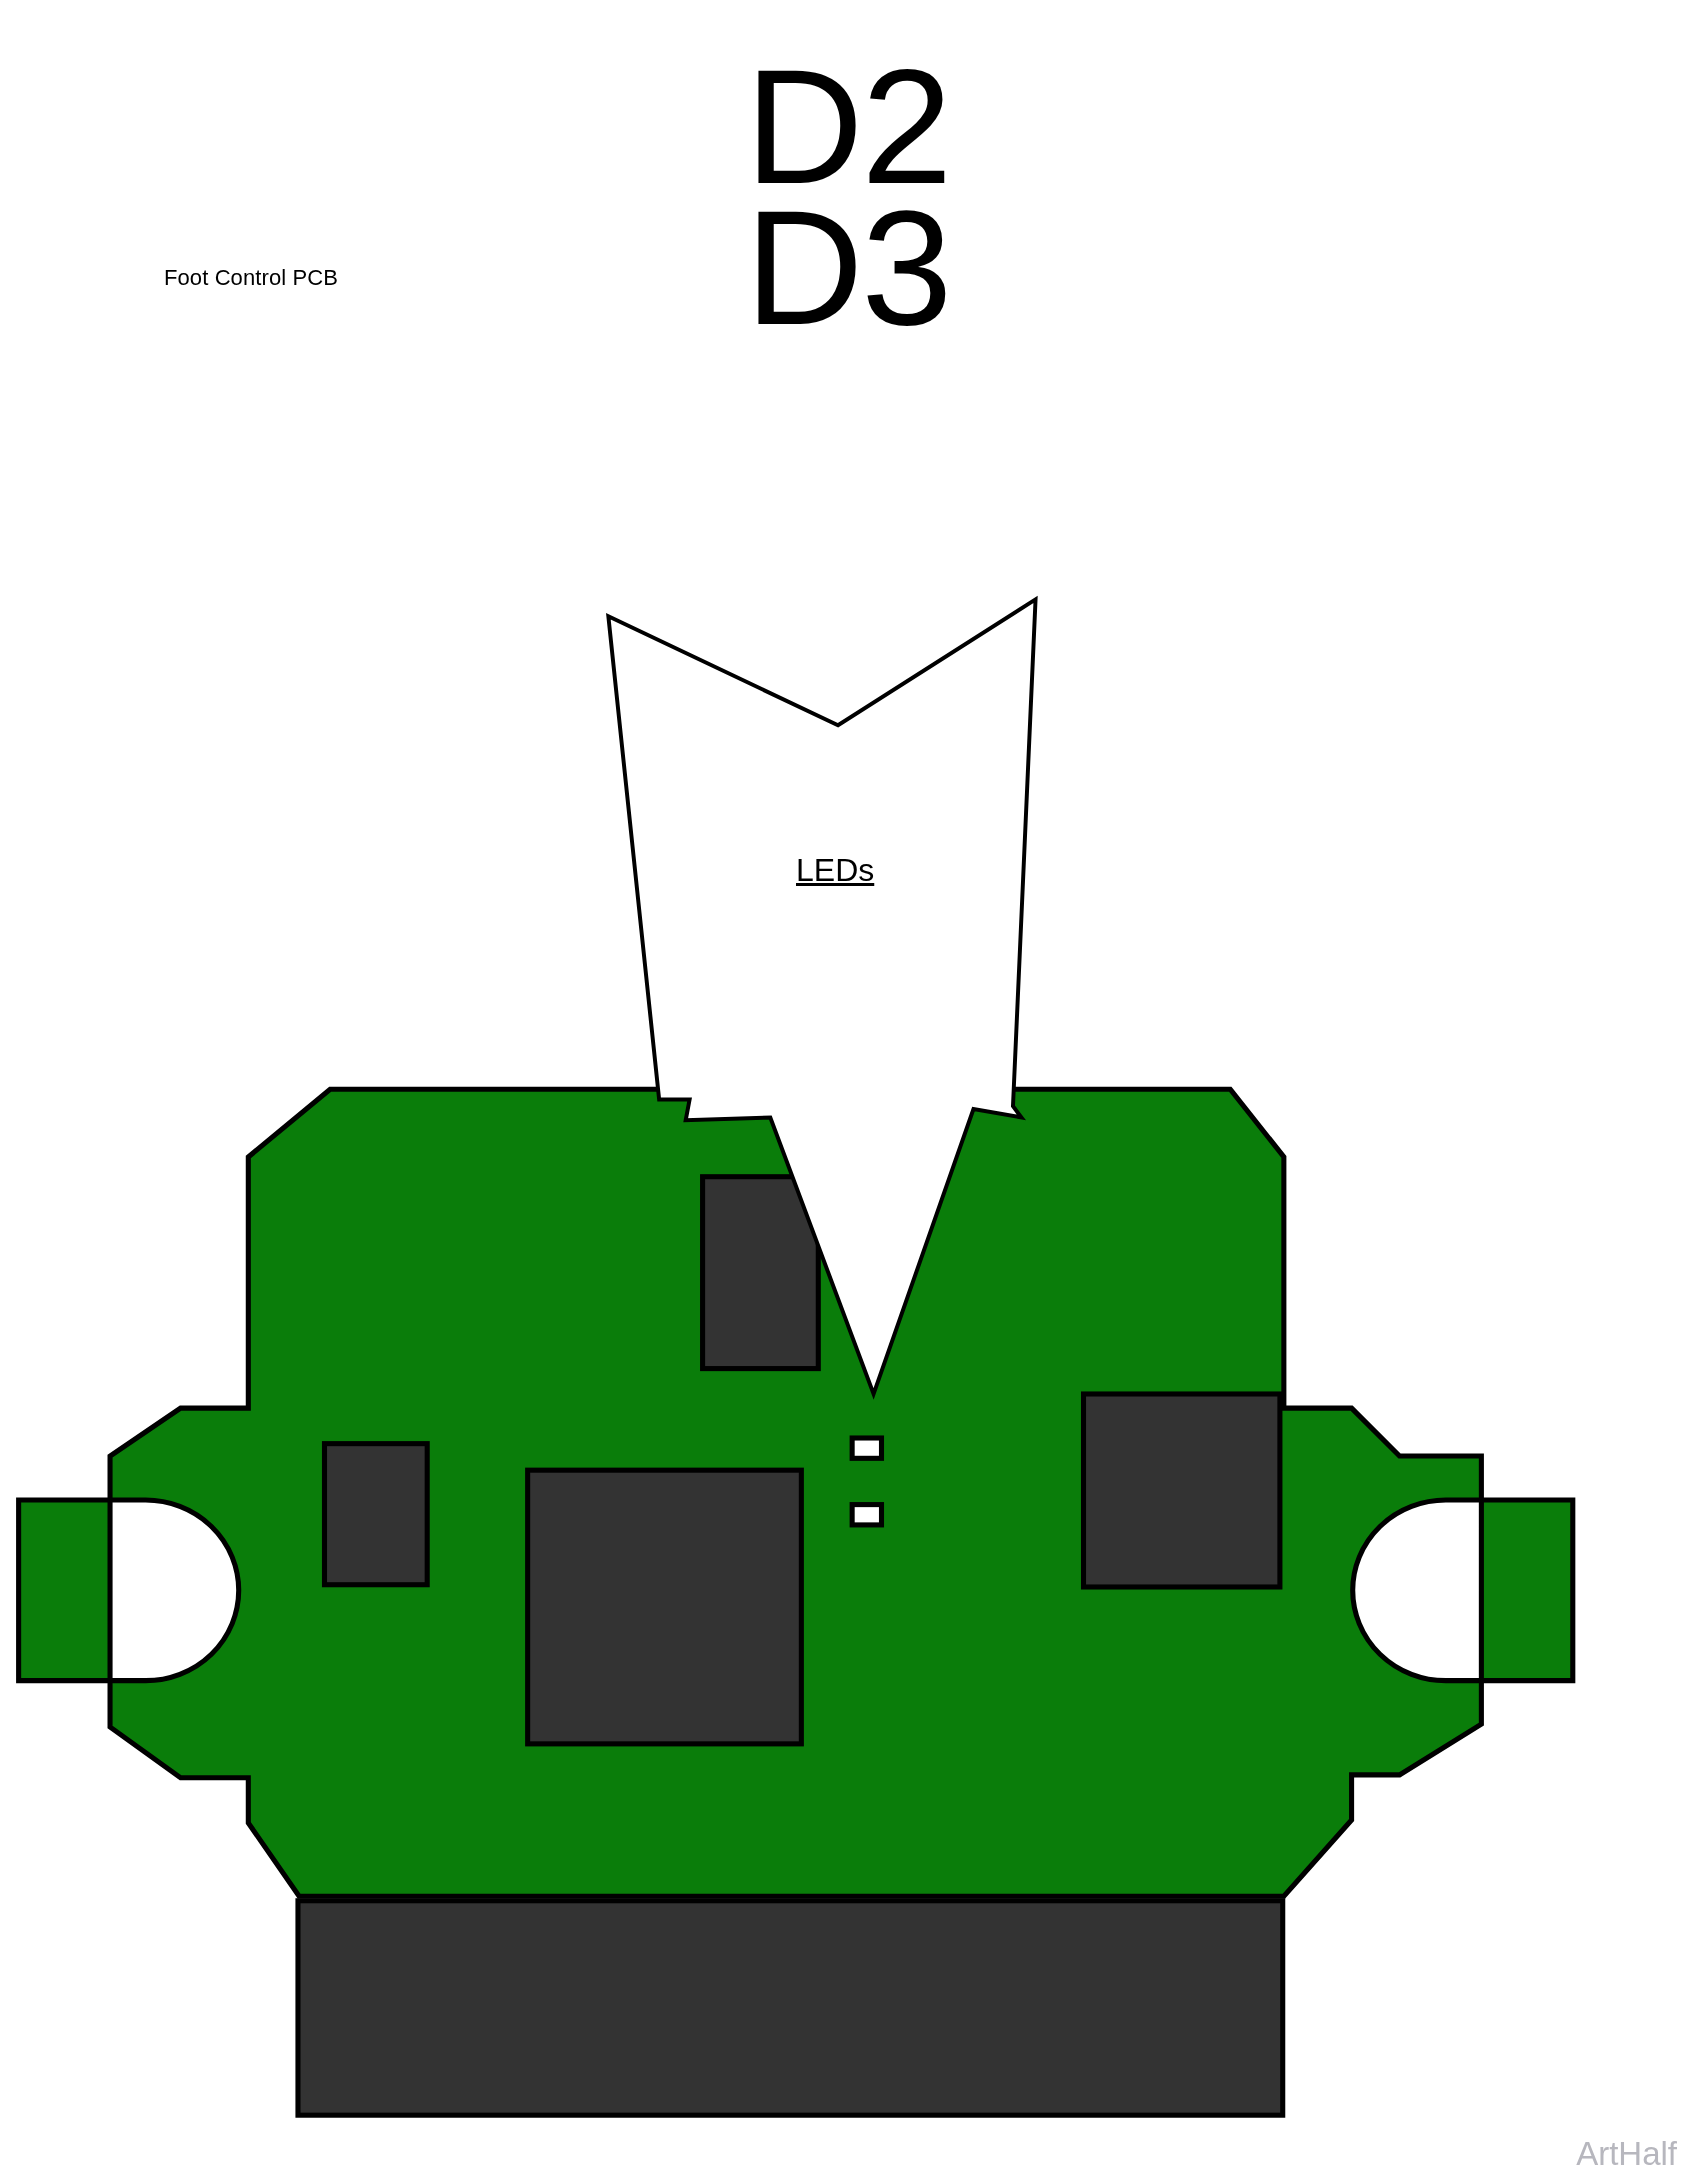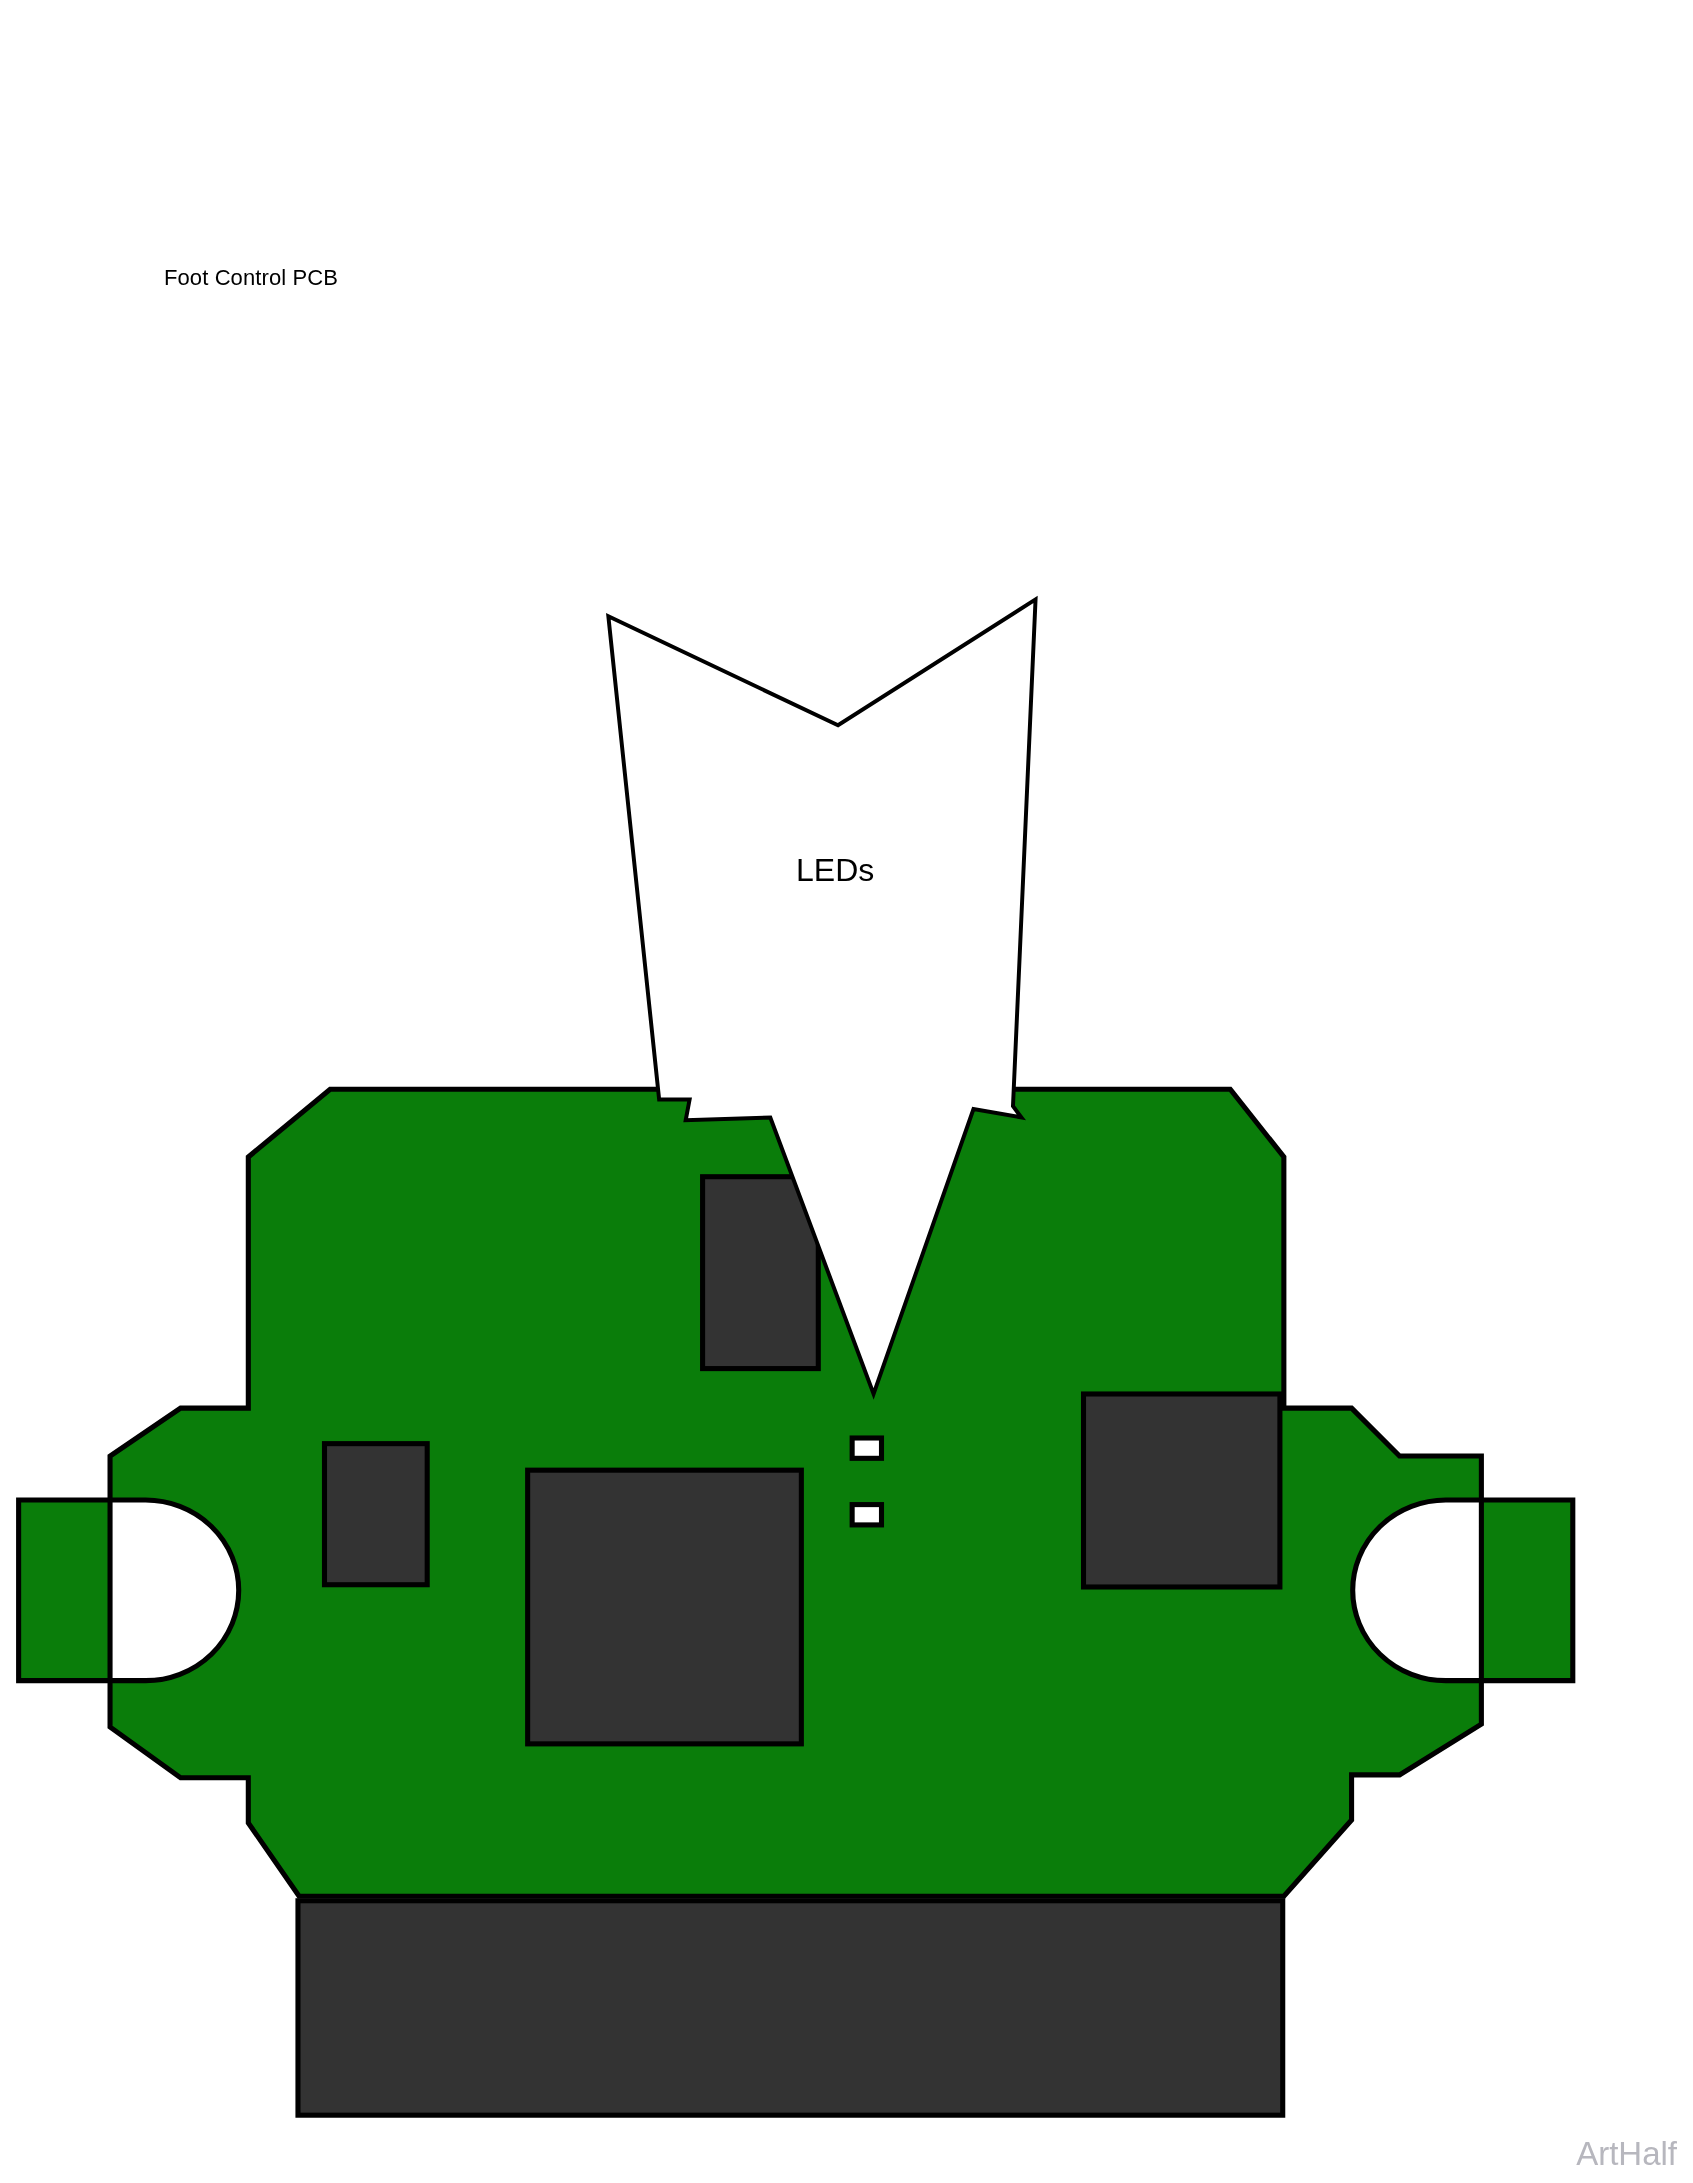--- a/index.html
+++ b/index.html
@@ -56,20 +56,21 @@
   .label-d2d3 .line { display: block; }
 
   .label-leds {
     position: absolute;
     left: 796px;
     top: 852px;
     font-size: 32px;
     color: #000000;
     white-space: nowrap;
     font-family: "Liberation Sans", sans-serif;
+    text-decoration: underline;
   }
 
   .watermark {
     position: absolute;
     right: 16px;
     bottom: 10.2px;
     font-size: 33px;
     color: #b7b7be;
     white-space: nowrap;
     font-family: Liberation Sans, sans-serif;
@@ -100,19 +101,23 @@
     <g id="leds-group">
         <rect x="1510" y="2548" width="52" height="36" fill="#ffffff" stroke="#000000" stroke-width="9"></rect>
         <rect x="1510" y="2666" width="52" height="36" fill="#ffffff" stroke="#000000" stroke-width="9"></rect>
       </g>
 
     <polygon id="callout-arrow" fill="#ffffff" stroke="#000000" stroke-width="7" stroke-linejoin="miter" points="1078,1092 1485,1285 1835,1062 1795,1960 1810,1980 1725,1965 1548,2470 1365,1980 1215,1985 1222,1948 1168,1948"></polygon>
   </svg>
 
   <div class="label-foot-control">Foot Control PCB</div>
 
+  <div class="label-d2d3">
+    <span class="line">D2</span>
+    <span class="line">D3</span>
+  </div>
 
   <div class="label-leds">LEDs</div>
 
   <div class="watermark">ArtHalf</div>
 
 </div>
 
 
 </body></html>

